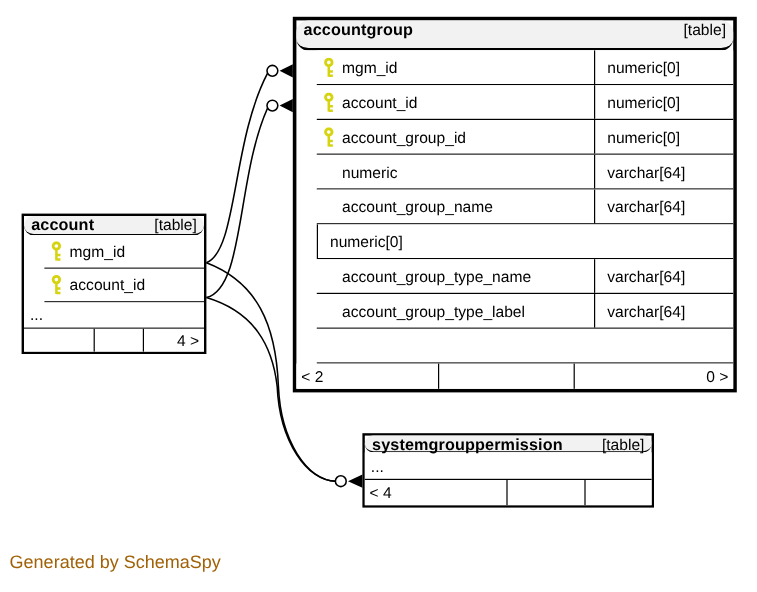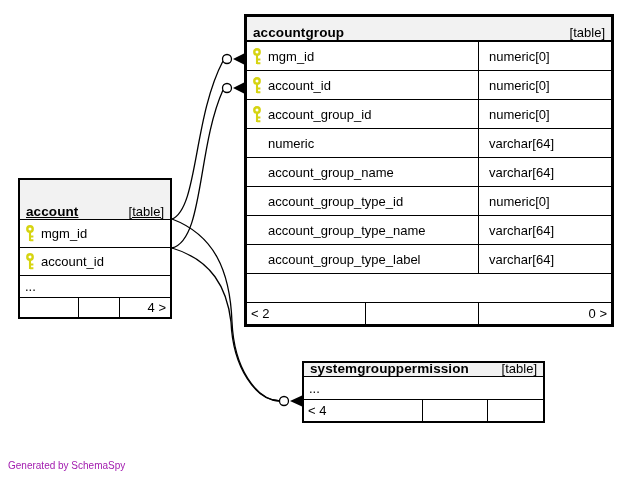--- a/index.html
+++ b/index.html
@@ -8,30 +8,30 @@
     background:#ffffff;
     font-family:"Liberation Sans",sans-serif;
     color:#000;
   }
   .tbl{
     position:absolute;background:#fff;border:3px solid #000;
     box-sizing:border-box;z-index:2;
   }
   .tbl.thin{border-width:2px;}
   .hdr{
-    display:flex;justify-content:space-between;align-items:flex-end;
+    display:flex;justify-content:space-between;align-items:flex-start;
     background:#f2f2f2;border-bottom:2px solid #000;
-    padding:0 6px;box-sizing:border-box;
+    padding:0 6px;box-sizing:border-box;border-radius:10px;
   }
   .hdr .title{font-weight:bold;font-size:13.5px;letter-spacing:.1px;}
   .hdr .badge{font-size:13px;padding-left:32px;}
   .rows{display:block;}
   .row{
     display:flex;align-items:center;border-bottom:1px solid #000;
-    box-sizing:border-box;font-size:13px;background:#fff;
+    box-sizing:border-box;font-size:13px;background:#fff;margin-left:17px;
   }
   .row:last-child{border-bottom:1px solid #000;}
   .cell-name{display:flex;align-items:center;padding-left:5px;box-sizing:border-box;height:100%;}
   .keyslot{width:10px;margin-right:6px;flex:0 0 10px;display:flex;align-items:center;}
   .cell-type{
     border-left:1px solid #000;flex:1;display:flex;align-items:center;
     padding-left:10px;box-sizing:border-box;height:100%;font-size:13px;
   }
   .ellipsis-row{
     display:flex;align-items:center;border-bottom:1px solid #000;
@@ -47,39 +47,39 @@
   #tbl-accountgroup{left:244px;top:14px;width:370px;}
   #tbl-accountgroup .hdr{height:25px;}
   #tbl-accountgroup .row{height:29px;}
   #tbl-accountgroup .cell-name{width:231px;flex:0 0 231px;}
   #tbl-accountgroup .ftr{height:21px;}
   #tbl-accountgroup .fc1{width:119px;}
   #tbl-accountgroup .fc2{width:113px;}
 
   
   #tbl-account{left:18px;top:178px;width:154px;}
-  #tbl-account .hdr{height:40px;border-bottom-width:1px;text-decoration:underline;}
+  #tbl-account .hdr{height:16px;border-bottom-width:1px;}
   #tbl-account .row{height:28px;}
   #tbl-account .cell-name{flex:1;}
   #tbl-account .ellipsis-row{height:22px;}
   #tbl-account .ftr{height:19px;}
   #tbl-account .fc1{width:59px;}
   #tbl-account .fc2{width:41px;}
 
   
   #tbl-sgp{left:302px;top:361px;width:243px;}
   #tbl-sgp .hdr{height:14px;border-bottom-width:1px;}
   #tbl-sgp .ellipsis-row{height:23px;}
   #tbl-sgp .ftr{height:21px;}
   #tbl-sgp .fc1{width:119px;}
   #tbl-sgp .fc2{width:65px;}
 
   #edges{position:absolute;left:0;top:0;z-index:3;pointer-events:none;}
   #generator-note{
-    position:absolute;left:8px;top:460px;font-size:10px;color:#a21caf;
+    position:absolute;left:8px;top:460px;font-size:15px;color:#a16207;
   }
   .keysvg{display:block;}
 </style>
 </head>
 <body>
 
 <svg id="edges" width="631" height="493">
   <g stroke="#000" stroke-width="1.3" fill="none">
     <path d="M 172 219 C 198 209, 193 118, 223 61"></path>
     <path d="M 172 248 C 204 240, 197 148, 223 90"></path>
@@ -148,24 +148,20 @@
       <div class="cell-type">varchar[64]</div>
     </div>
     <div class="row">
       <div class="cell-name">
           <span class="keyslot"></span>
           <span>account_group_name</span>
         </div>
       <div class="cell-type">varchar[64]</div>
     </div>
     <div class="row">
-      <div class="cell-name">
-          <span class="keyslot"></span>
-          <span>account_group_type_id</span>
-        </div>
       <div class="cell-type">numeric[0]</div>
     </div>
     <div class="row">
       <div class="cell-name">
           <span class="keyslot"></span>
           <span>account_group_type_name</span>
         </div>
       <div class="cell-type">varchar[64]</div>
     </div>
     <div class="row">

